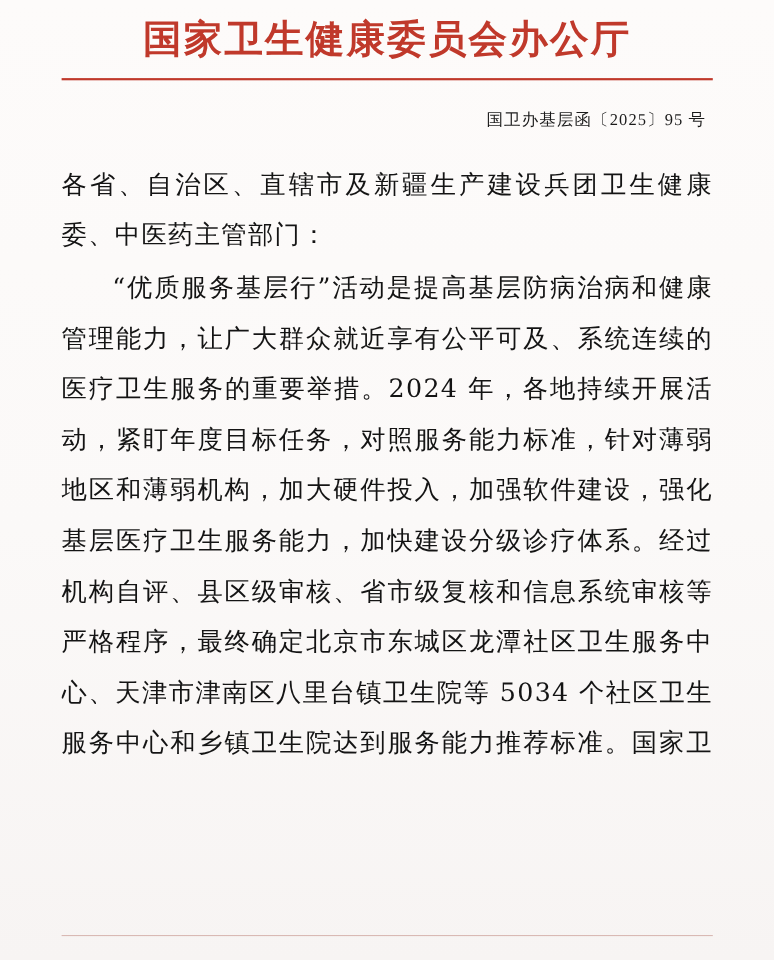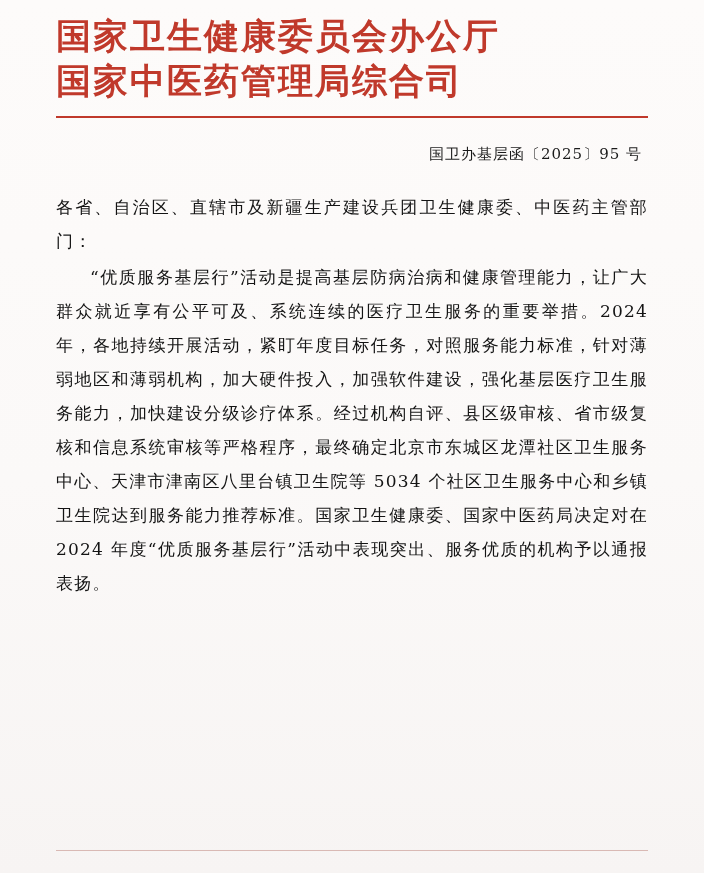--- a/index.html
+++ b/index.html
@@ -17,20 +17,21 @@
     position: relative;
     width: 704px;
     height: 873px;
     background: linear-gradient(180deg, #fdfbfa 0%, #fbf9f8 55%, #f7f4f3 100%);
     box-sizing: border-box;
     padding: 0 56px;
   }
   
   .letterhead {
     padding-top: 14px;
+    text-align: center;
   }
   .lh-line {
     color: #c0392b;
     font-family: "DejaVu Serif", "Liberation Serif", serif;
     font-weight: bold;
     letter-spacing: 2px;
     line-height: 1.28;
     white-space: nowrap;
   }
   .lh-line.l1 { font-size: 35px; }
@@ -44,40 +45,41 @@
   
   .docnum-row {
     margin-top: 26px;
     text-align: right;
     padding-right: 6px;
   }
   .docnum {
     font-size: 15px;
     color: #1a1a1a;
     letter-spacing: 1px;
+    font-family: Liberation Serif, serif;
   }
   
   .title-block {
     margin-top: 34px;
     text-align: center;
   }
   .title-line {
     font-size: 22px;
     font-weight: bold;
     color: #111111;
     letter-spacing: 1px;
     line-height: 1.75;
     white-space: nowrap;
   }
   
   .body-block {
     margin-top: 26px;
   }
   .para {
-    font-size: 17px;
+    font-size: 23px;
     color: #141414;
     line-height: 2.0;
     letter-spacing: 1.2px;
     text-align: justify;
     text-justify: inter-character;
     margin: 0 0 2px 0;
   }
   .para.indent {
     text-indent: 2em;
   }
@@ -95,21 +97,20 @@
     background: #d9b9b4;
   }
 </style>
 </head>
 <body>
 
 <div class="page">
 
   <div class="letterhead">
     <div class="lh-line l1">国家卫生健康委员会办公厅</div>
-    <div class="lh-line l2">国家中医药管理局综合司</div>
     <div class="lh-rule"></div>
   </div>
 
   <div class="docnum-row">
     <span class="docnum">国卫办基层函〔2025〕95 号</span>
   </div>
 
 
   <div class="body-block clip">
     <p class="para">各省、自治区、直辖市及新疆生产建设兵团卫生健康委、中医药主管部门：</p>

